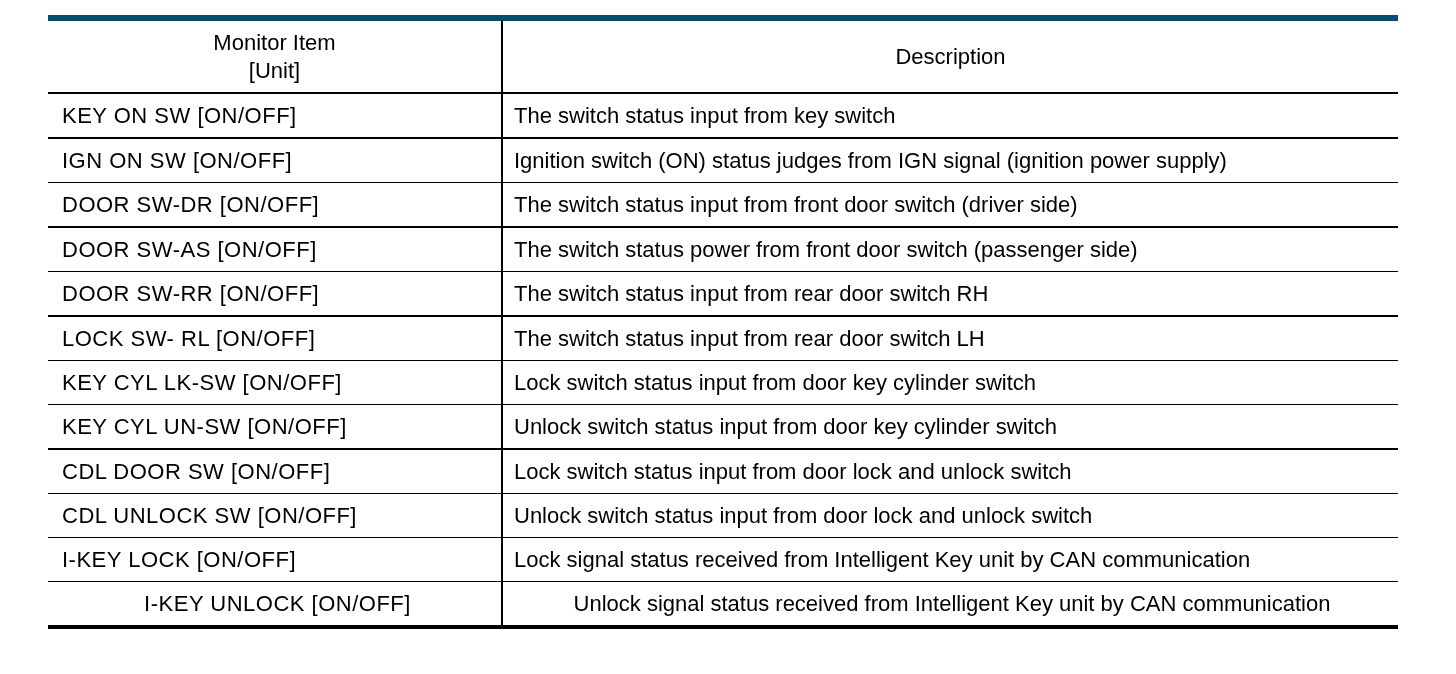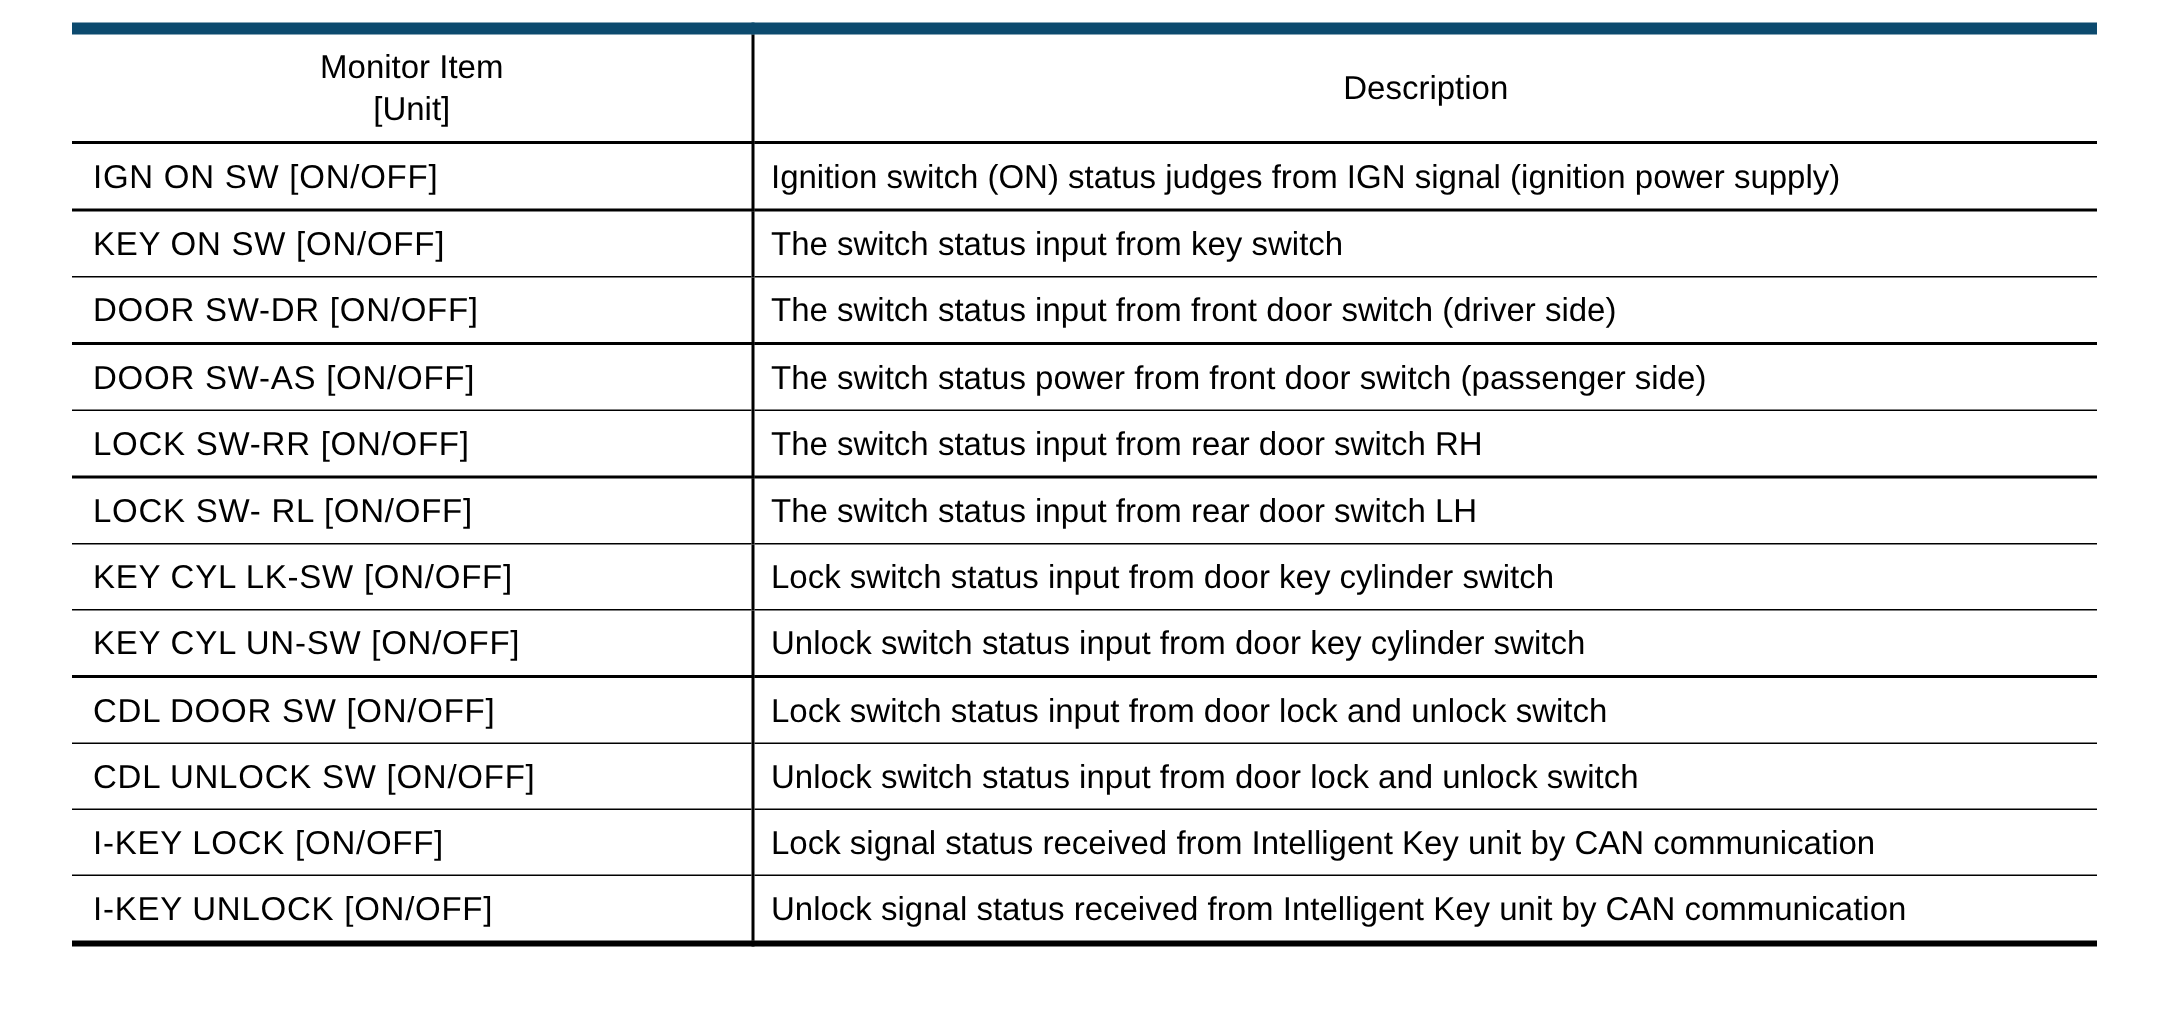--- a/index.html
+++ b/index.html
@@ -10,21 +10,21 @@
     background: #ffffff;
     overflow: hidden;
     font-family: "Liberation Sans", sans-serif;
     color: #000000;
   }
   .doc-table {
     border-collapse: collapse;
     table-layout: fixed;
     width: 1350px;
     margin: 15px 0 16px 48px;
-    border-top: 8px solid #0c4a6e;
+    border-top: 6px solid #0c4a6e;
     border-bottom: 4.5px solid #000;
   }
   .doc-table col.col-item { width: 454px; }
   .doc-table col.col-desc { width: 896px; }
 
   .doc-table th {
     font-weight: normal;
     font-size: 22px;
     text-align: center;
     vertical-align: middle;
@@ -49,62 +49,62 @@
   .doc-table td.item-cell {
     padding-left: 14px;
     letter-spacing: 0.5px;
   }
   
   .doc-table tbody tr:nth-child(1) td,
   .doc-table tbody tr:nth-child(5) td,
   .doc-table tbody tr:nth-child(12) td { border-bottom-width: 2px; }
   .doc-table tbody tr:nth-child(3) td,
   .doc-table tbody tr:nth-child(8) td { border-bottom-width: 2.5px; }
-  .doc-table tbody tr:last-child td { border-bottom: none; }
+  .doc-table tbody tr:last-child td { border-bottom: none; text-align: center; }
 </style>
 </head>
 <body>
 
 <table class="doc-table">
   <colgroup>
     <col class="col-item">
     <col class="col-desc">
   </colgroup>
   <thead>
     <tr>
       <th>
         <div>Monitor Item</div>
         <div>[Unit]</div>
       </th>
       <th>Description</th>
     </tr>
   </thead>
   <tbody>
   <tr>
-    <td class="item-cell">IGN ON SW [ON/OFF]</td>
-    <td class="desc-cell">Ignition switch (ON) status judges from IGN signal (ignition power supply)</td>
+    <td class="item-cell">KEY ON SW [ON/OFF]</td>
+    <td class="desc-cell">The switch status input from key switch</td>
   </tr>
 
   <tr>
-    <td class="item-cell">KEY ON SW [ON/OFF]</td>
-    <td class="desc-cell">The switch status input from key switch</td>
+    <td class="item-cell">IGN ON SW [ON/OFF]</td>
+    <td class="desc-cell">Ignition switch (ON) status judges from IGN signal (ignition power supply)</td>
   </tr>
 
   <tr>
     <td class="item-cell">DOOR SW-DR [ON/OFF]</td>
     <td class="desc-cell">The switch status input from front door switch (driver side)</td>
   </tr>
 
   <tr>
     <td class="item-cell">DOOR SW-AS [ON/OFF]</td>
     <td class="desc-cell">The switch status power from front door switch (passenger side)</td>
   </tr>
 
   <tr>
-    <td class="item-cell">LOCK SW-RR [ON/OFF]</td>
+    <td class="item-cell">DOOR SW-RR [ON/OFF]</td>
     <td class="desc-cell">The switch status input from rear door switch RH</td>
   </tr>
 
   <tr>
     <td class="item-cell">LOCK SW- RL [ON/OFF]</td>
     <td class="desc-cell">The switch status input from rear door switch LH</td>
   </tr>
 
 
   <tr>

